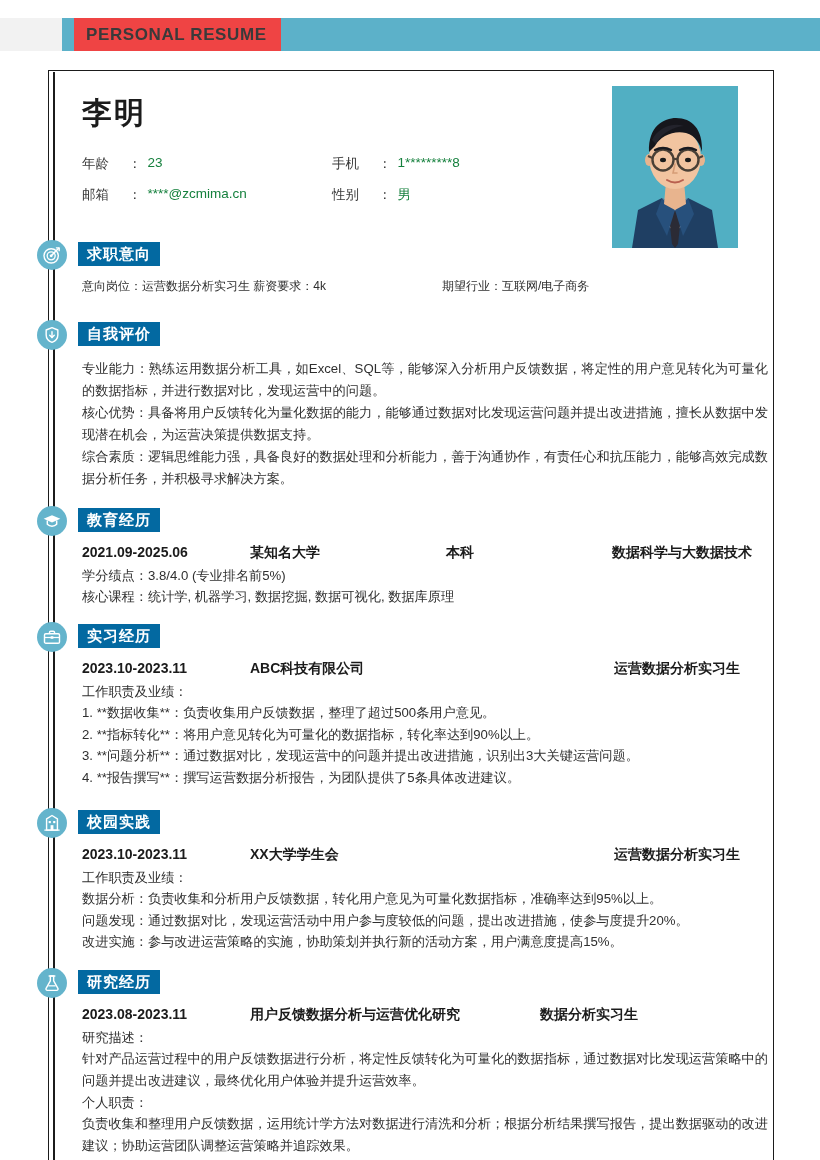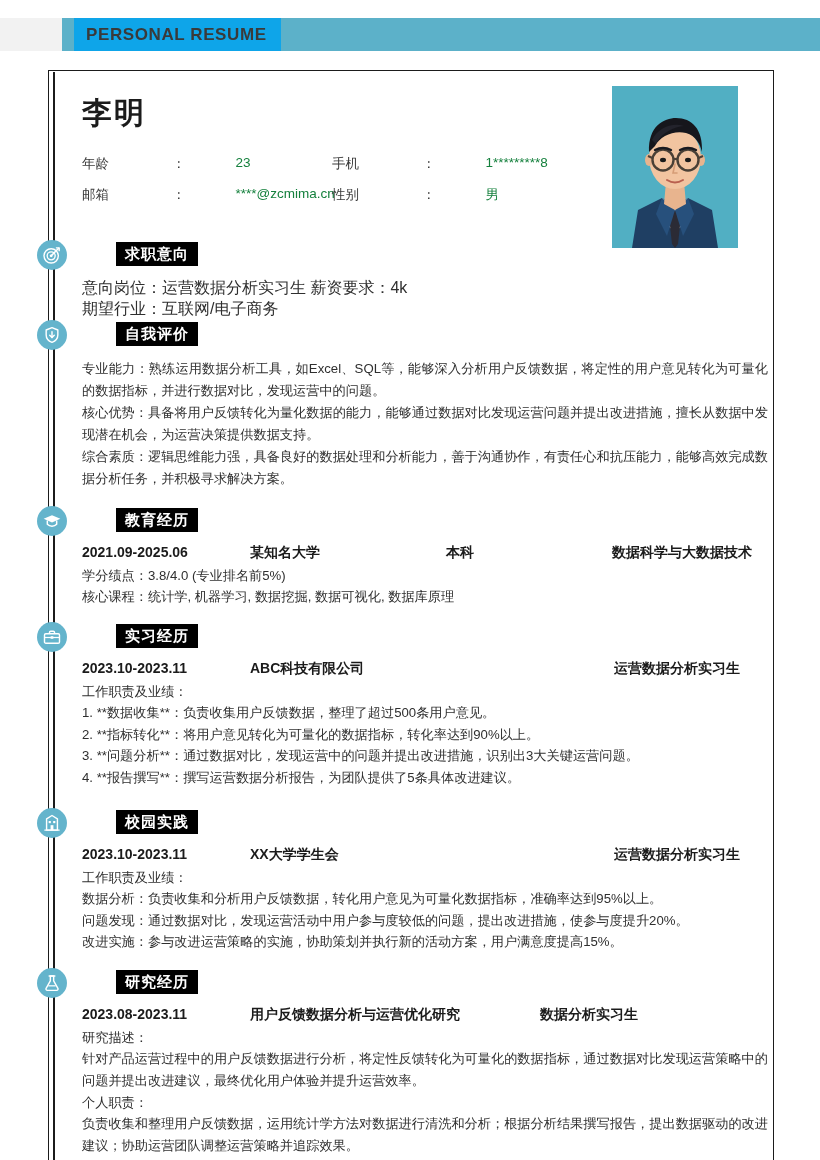--- a/index.html
+++ b/index.html
@@ -14,21 +14,21 @@
 
   
   .banner {
     position: absolute; left: 0; top: 18px;
     width: 820px; height: 33px;
     display: flex; align-items: stretch;
   }
   .banner-left-pad { width: 62px; background: #f2f2f2; }
   .banner-accent { width: 12px; background: #5cb1c9; }
   .banner-title-wrap {
-    background: #0ea5e9;
+    background: #ef4444;
     display: flex; align-items: center;
     padding: 0 14px 0 12px;
   }
   .banner-title {
     font-size: 17px; font-weight: bold; letter-spacing: 0.6px;
     color: #3a3a3a; white-space: nowrap;
   }
   .banner-bar { flex: 1; background: #5cb1c9; }
 
   
@@ -50,21 +50,21 @@
   .name {
     font-size: 30px; font-weight: bold; color: #1b1b1b;
     letter-spacing: 2px; line-height: 1.1;
   }
   .info-grid {
     margin-top: 26px;
     display: grid;
     grid-template-columns: 250px 1fr;
     row-gap: 13px;
   }
-  .info-item { display: flex; font-size: 13.5px; color: #3a3a3a; gap: 44px; }
+  .info-item { display: flex; font-size: 13.5px; color: #3a3a3a; }
   .info-label { min-width: 46px; text-align: justify; }
   .info-colon { margin: 0 6px 0 0; }
   .info-value { color: #15803d; }
 
   
   .photo-frame {
     position: absolute; left: 612px; top: 86px;
     width: 126px; height: 162px;
     background: #51afc3; overflow: hidden;
   }
@@ -75,25 +75,24 @@
   .sec-head { position: relative; height: 30px; }
   .sec-icon {
     position: absolute; left: 37px; top: 0;
     width: 30px; height: 30px; border-radius: 50%;
     background: #64b4cc;
     display: flex; align-items: center; justify-content: center;
   }
   .sec-icon svg { display: block; }
   .sec-badge {
     position: absolute; left: 78px; top: 2px;
-    background: #000000; color: #fff;
+    background: #0369a1; color: #fff;
     font-size: 15px; font-weight: bold; letter-spacing: 1px;
     padding: 3px 9px 4px 9px;
     line-height: 1.15;
-    margin-left: 38px;
   }
   .sec-body {
     margin-left: 82px; margin-right: 52px;
     padding-top: 8px;
   }
 
   .para {
     font-size: 13.2px; line-height: 22px; color: #2f2f2f;
     text-align: justify;
   }
@@ -115,21 +114,21 @@
   .list-line { font-size: 13.2px; line-height: 21.5px; color: #2f2f2f; }
 
   
   #sec-intent   { top: 240px; }
   #sec-self     { top: 320px; }
   #sec-edu      { top: 506px; }
   #sec-intern   { top: 622px; }
   #sec-campus   { top: 808px; }
   #sec-research { top: 968px; }
 
-  .intent-row { display: flex; font-size: 16px; color: #2f2f2f; flex-direction: column; }
+  .intent-row { display: flex; font-size: 12px; color: #2f2f2f; }
   .intent-a { width: 360px; }
   .intent-b { flex: 1; }
 </style>
 </head>
 <body>
 
 <div class="page">
 
   <div class="banner">
     <div class="banner-left-pad"></div>

